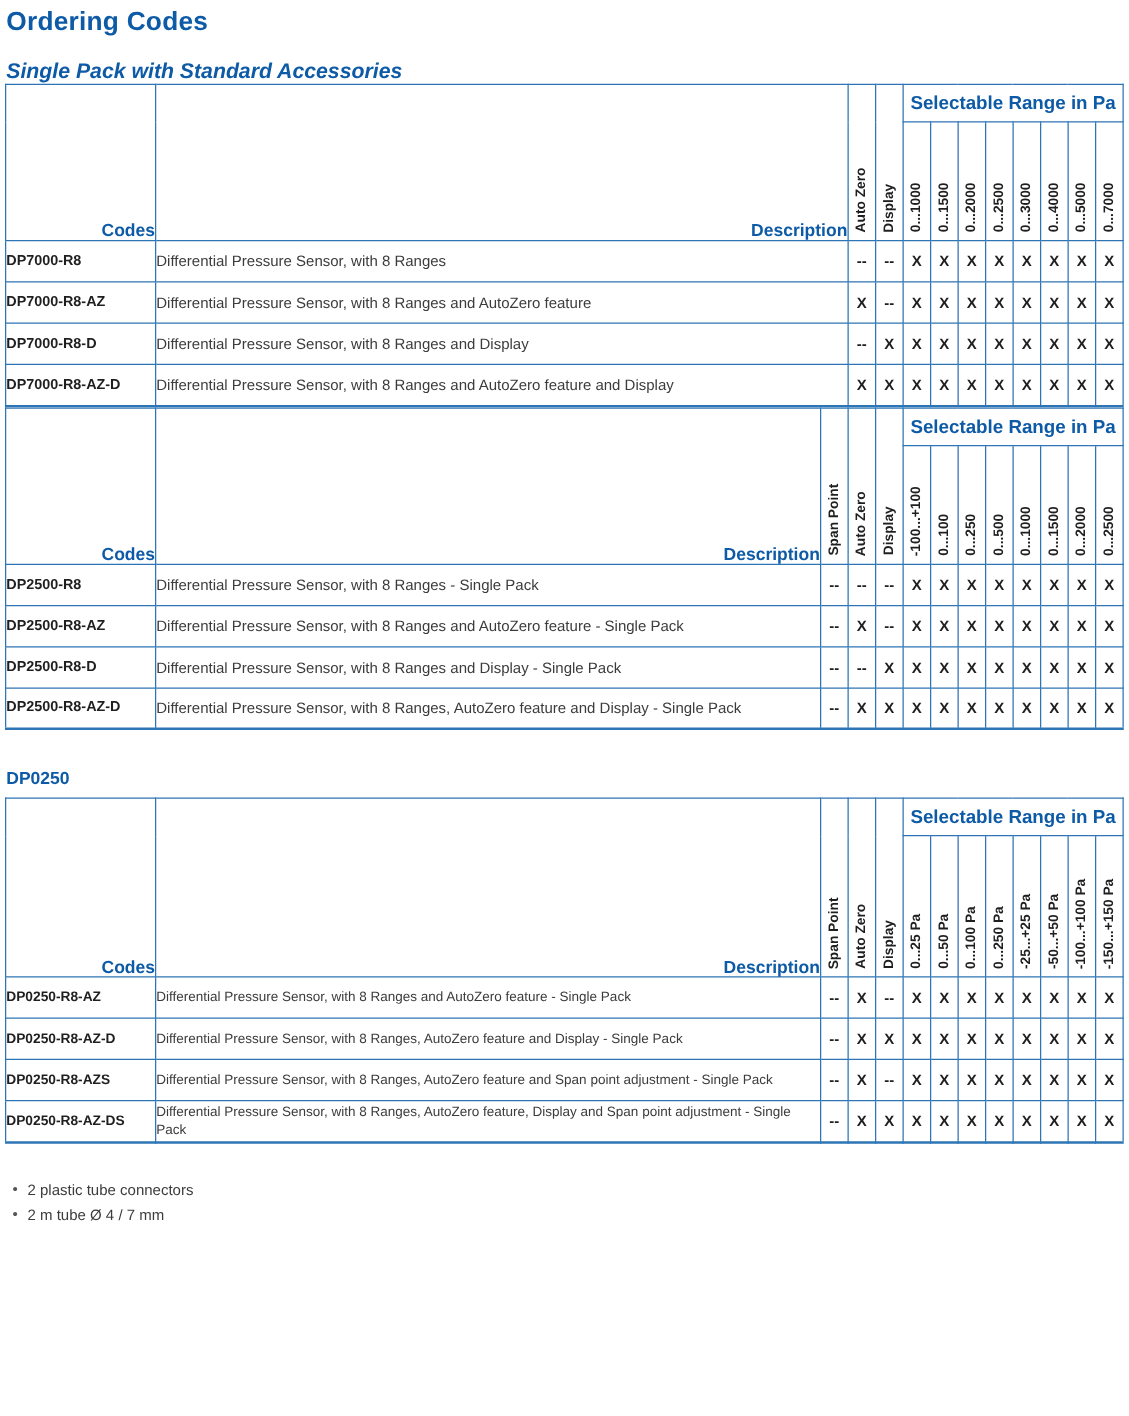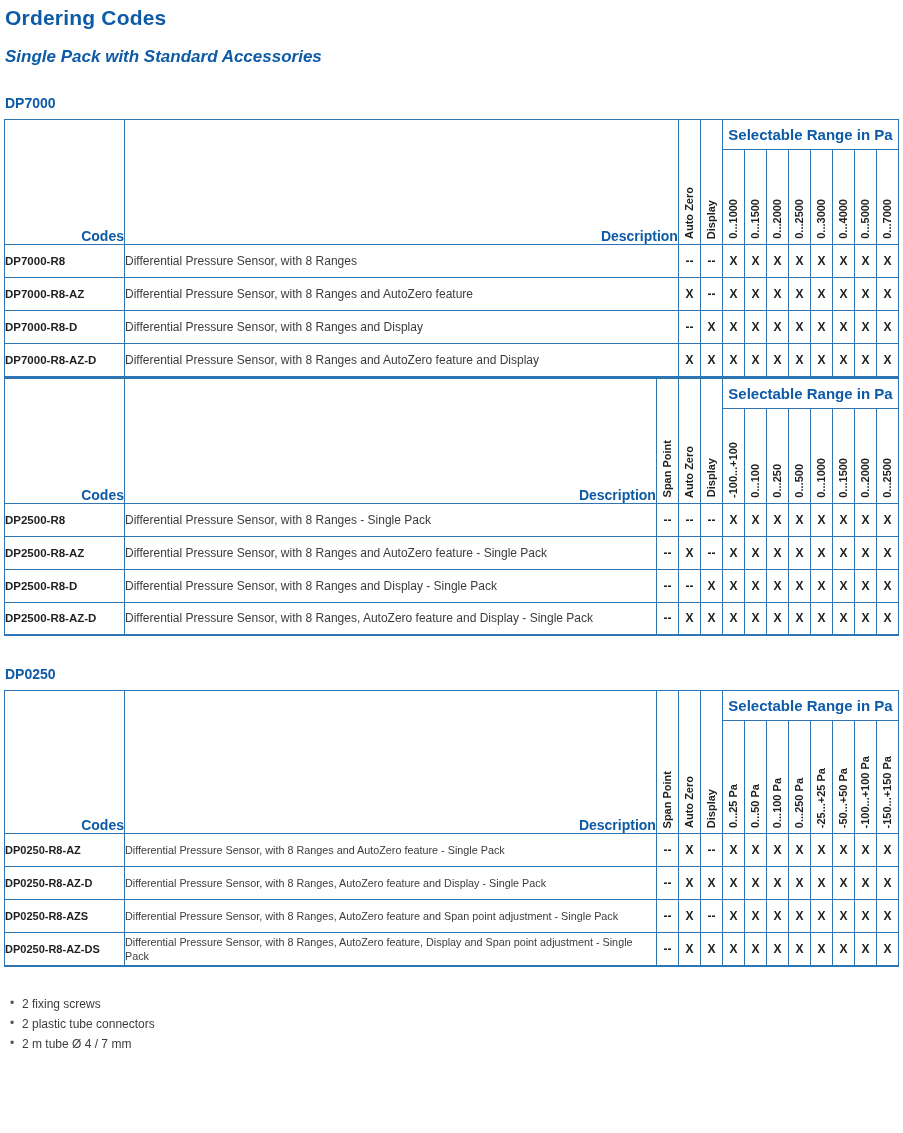--- a/index.html
+++ b/index.html
@@ -81,21 +81,20 @@
     content:"\2022";position:absolute;left:5px;top:-1px;color:#555;font-size:12px;
   }
 </style>
 </head>
 <body>
 
 <h1 class="page-title">Ordering Codes</h1>
 <h2 class="page-subtitle">Single Pack with Standard Accessories</h2>
 
 <div class="sec-dp7000">
-  <div class="section-title">DP7000</div>
   <table class="order-table t-std">
       <colgroup>
         <col style="width: 120px;">
         <col>
         <col style="width: 22px;">
         <col style="width: 22px;">
         <col style="width: 22px;">
         <col style="width: 22px;">
         <col style="width: 22px;">
         <col style="width: 22px;">
@@ -384,17 +383,16 @@
           <td class="mark">X</td>
           <td class="mark">X</td>
           <td class="mark">X</td>
         </tr>
       </tbody>
     </table>
 </div>
 
 <div class="footer">
   <ul class="acc-list">
-    <li>2 fixing screws</li>
     <li>2 plastic tube connectors</li>
     <li>2 m tube Ø 4 / 7 mm</li>
   </ul>
 </div>
 
 </body></html>

